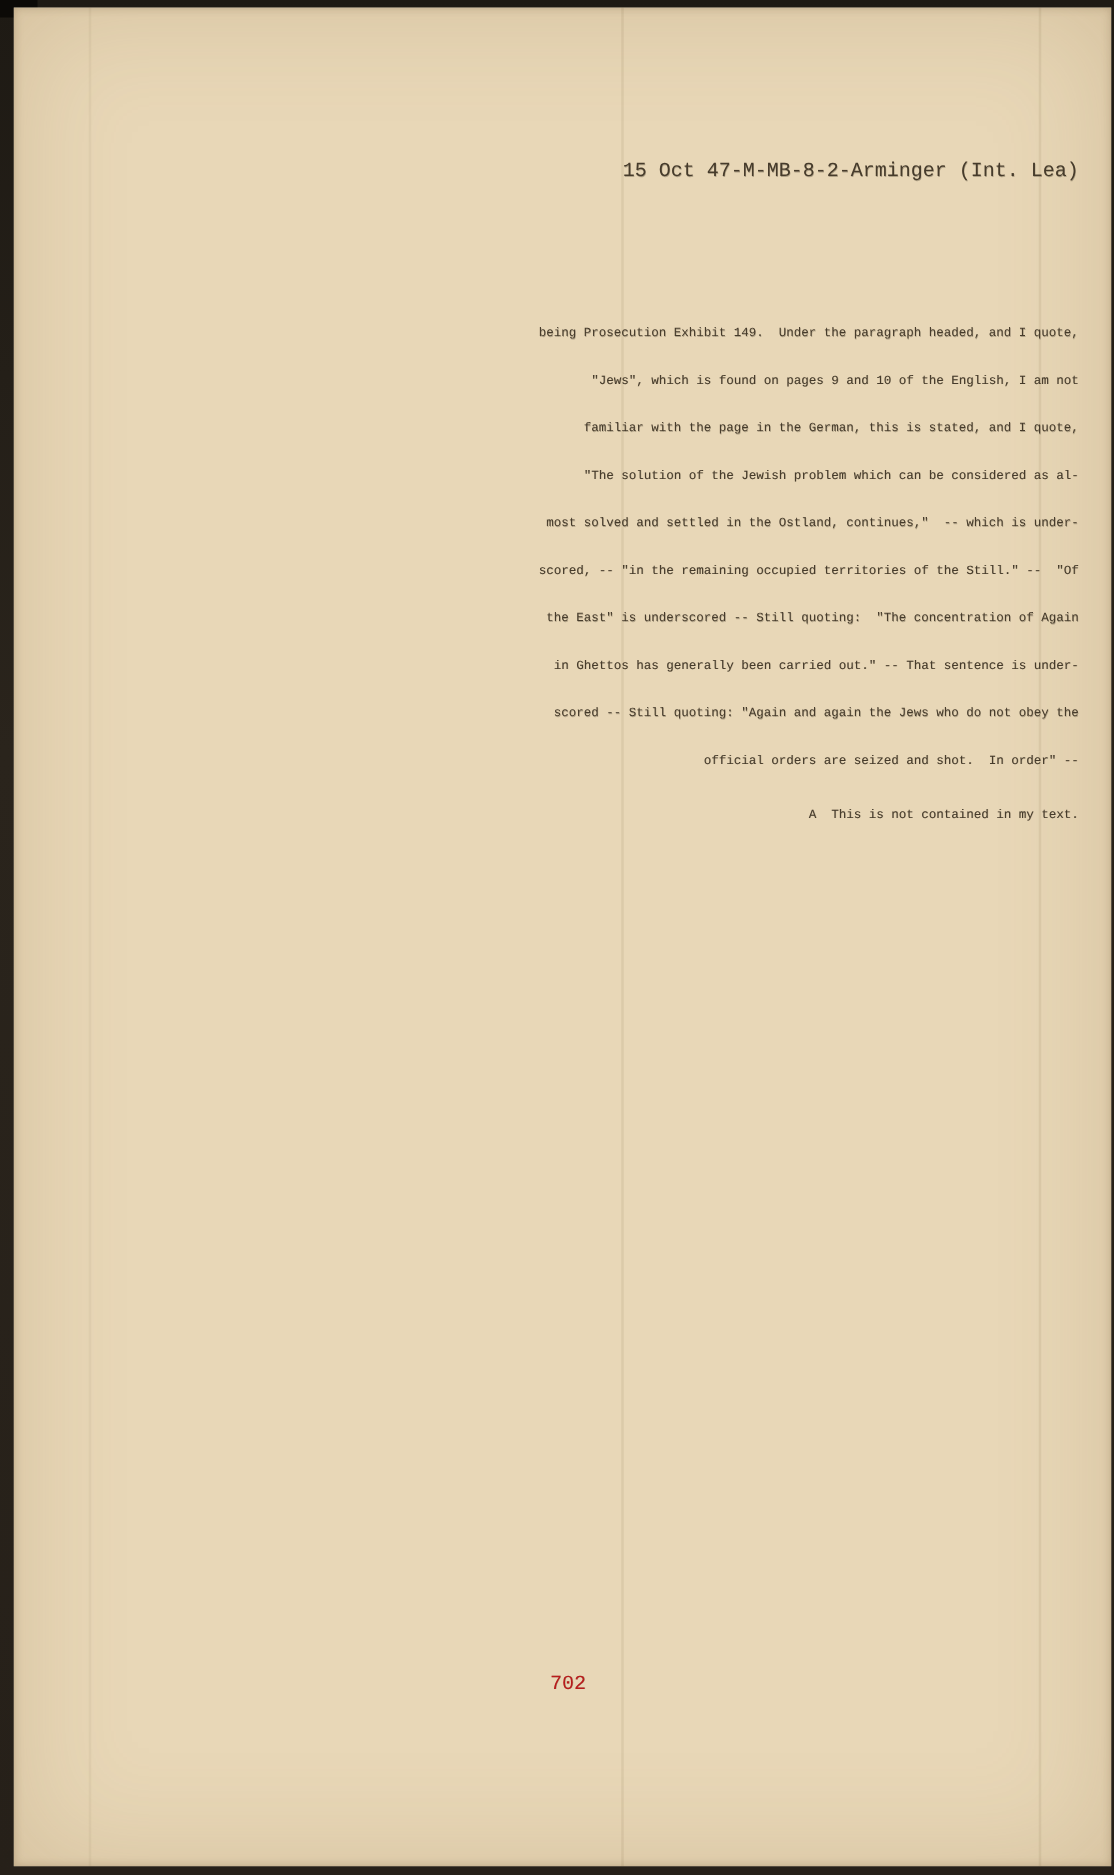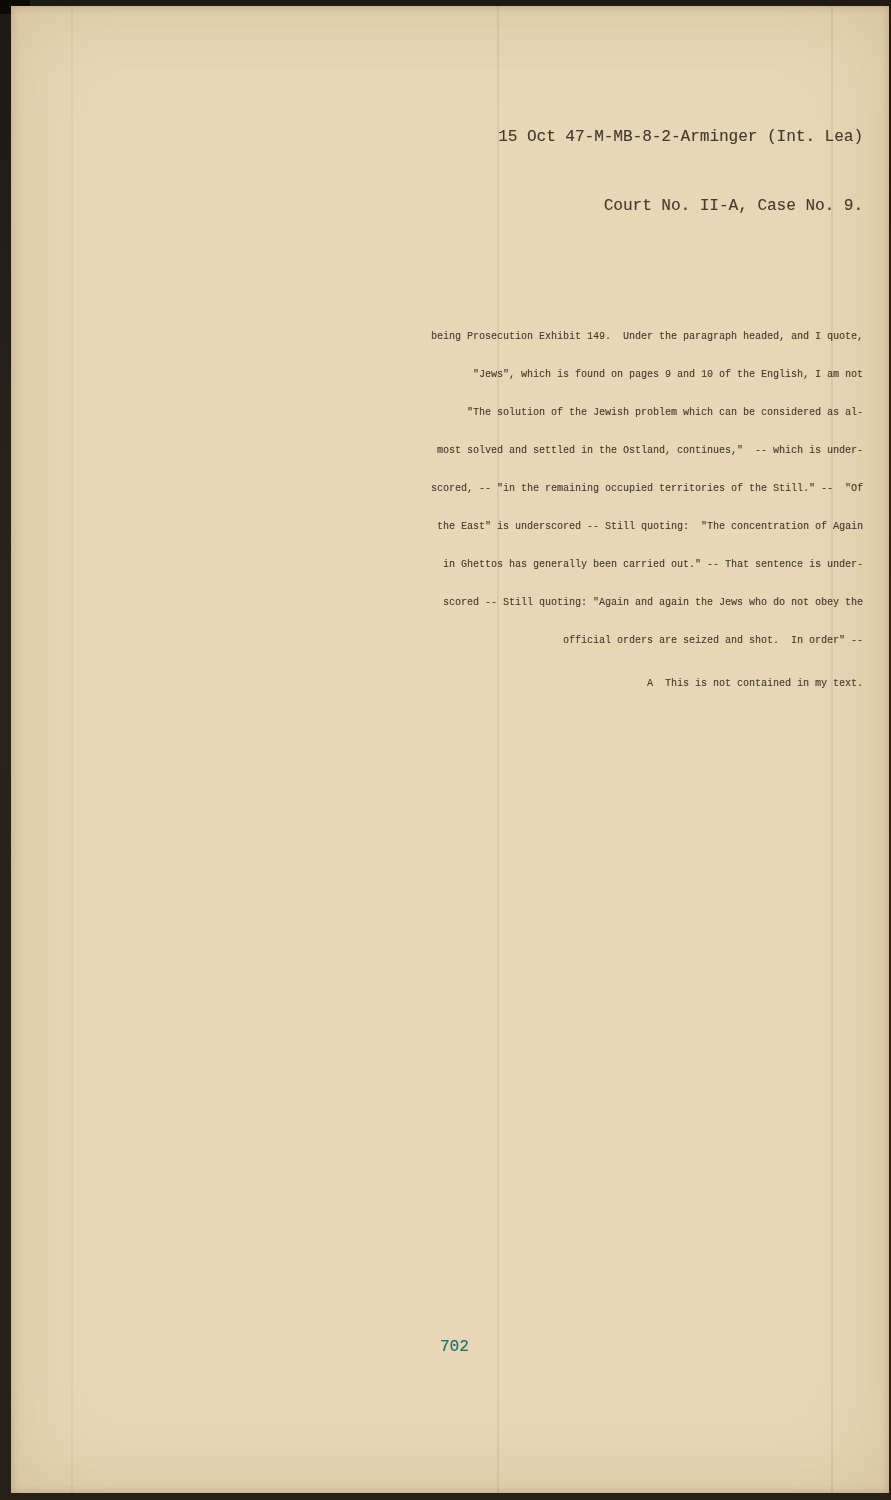--- a/index.html
+++ b/index.html
@@ -71,43 +71,43 @@
   .u {
     text-decoration-thickness: 1.5px;
     text-underline-offset: 4px;
     text-decoration-color: rgba(70, 59, 43, 0.85);
   }
   .page-number {
     position: absolute;
     left: 429px;
     top: 1332px;
     font-size: 16px;
-    color: #0f766e;
+    color: #b91c1c;
     text-shadow: 0.4px 0.4px 0 rgba(70, 59, 43, 0.35);
   }
 </style>
 </head>
 <body>
 
 <div class="scan">
   <div class="corner-shadow"></div>
   <div class="paper">
     <div class="crease c1"></div>
     <div class="crease c2"></div>
     <div class="crease c3"></div>
 
     <div class="content">
       <div class="doc-header">
         <div>15 Oct 47-M-MB-8-2-Arminger (Int. Lea)</div>
-        <div>Court No. II-A, Case No. 9.</div>
       </div>
 
       <div class="transcript">
           <div class="tline"><span>being Prosecution Exhibit 149.  Under the paragraph headed, and I quote,</span></div>
           <div class="tline"><span>"Jews", which is found on pages 9 and 10 of the English, I am not</span></div>
+          <div class="tline"><span>familiar with the page in the German, this is stated, and I quote,</span></div>
           <div class="tline"><span>"The solution of the Jewish problem which can be considered as al-</span></div>
           <div class="tline"><span>most solved and settled in the Ostland, </span><span class="u">continues,</span><span>"  -- which is under-</span></div>
           <div class="tline"><span>scored, -- "in the remaining occupied territories </span><span class="u">of the Still.</span><span>" --  "Of</span></div>
           <div class="tline"><span>the East" is underscored -- Still quoting:  "</span><span class="u">The concentration of Again</span></div>
           <div class="tline"><span class="u">in Ghettos has generally been carried out.</span><span>" -- That sentence is under-</span></div>
           <div class="tline"><span>scored -- Still quoting: "Again and again the Jews who do not obey the</span></div>
           <div class="tline"><span>official orders are seized and shot.  In order" --</span></div>
           <div class="tline indent"><span>A  This is not contained in my text.</span></div>
         </div>
     </div>

